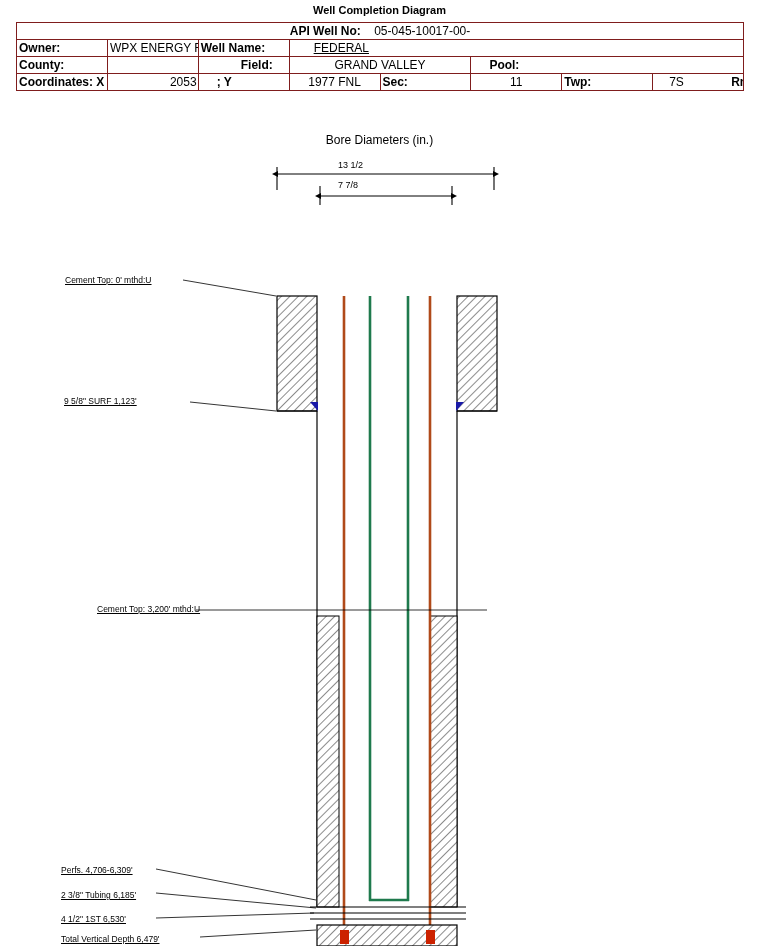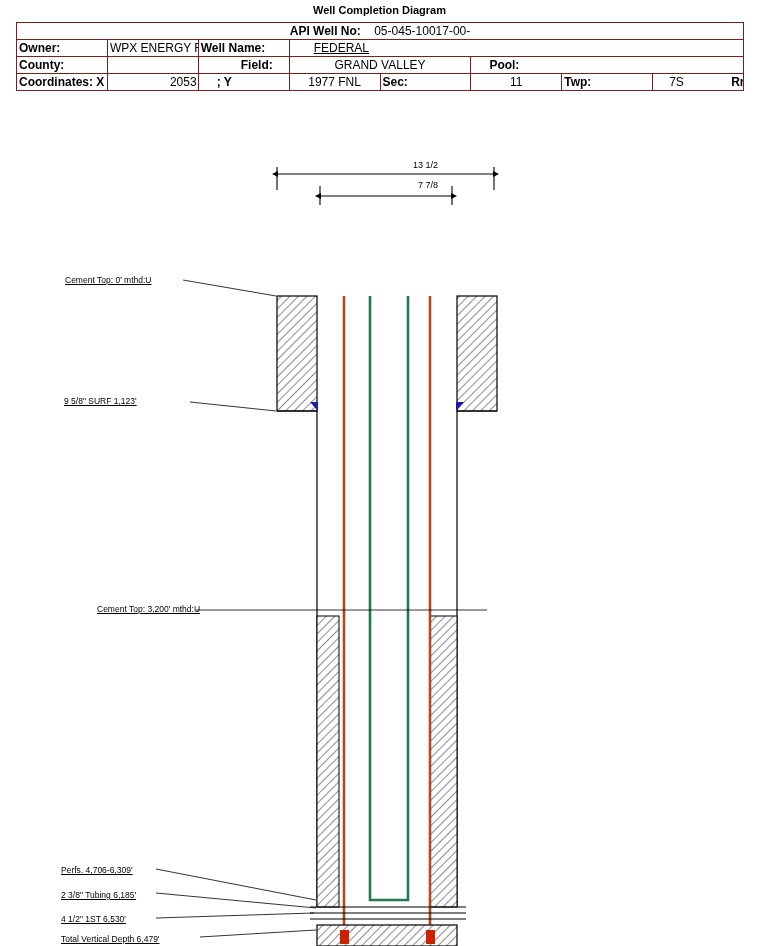--- a/index.html
+++ b/index.html
@@ -82,21 +82,21 @@
     position: absolute;
     top: 133px;
     left: 0;
     width: 759px;
     text-align: center;
     font-size: 12px;
   }
   .dim-label {
     position: absolute;
     font-size: 9px;
-    text-align: right;
+    text-align: left;
   }
 
   svg.overlay {
     position: absolute;
     top: 0;
     left: 0;
     width: 759px;
     height: 946px;
   }
 
@@ -147,20 +147,21 @@
       <td style="width:auto;">
         <span style="margin-left:14px;">7S</span>
         <span class="hdr-label" style="margin-left:44px;">Rng:</span>
         
       </td>
     </tr>
   </tbody>
     </table>
 
 
+  <div class="bore-title">Bore Diameters (in.)</div>
   <div class="dim-label" style="top:160px; left:338px; width:100px;">13 1/2</div>
   <div class="dim-label" style="top:180px; left:338px; width:100px;">7 7/8</div>
 
   <div class="anno" style="top:275px; left:65px;">Cement Top: 0' mthd:U</div>
   <div class="anno" style="top:396px; left:64px;">9 5/8" SURF      1,123'</div>
   <div class="anno" style="top:604px; left:65px;margin-left:32px;">Cement Top: 3,200' mthd:U</div>
   <div class="anno" style="top:865px; left:61px;">Perfs. 4,706-6,309'</div>
   <div class="anno" style="top:890px; left:61px;">2 3/8" Tubing 6,185'</div>
   <div class="anno" style="top:914px; left:61px;">4 1/2" 1ST       6,530'</div>
   <div class="anno" style="top:934px; left:61px;">Total Vertical Depth 6,479'</div>

